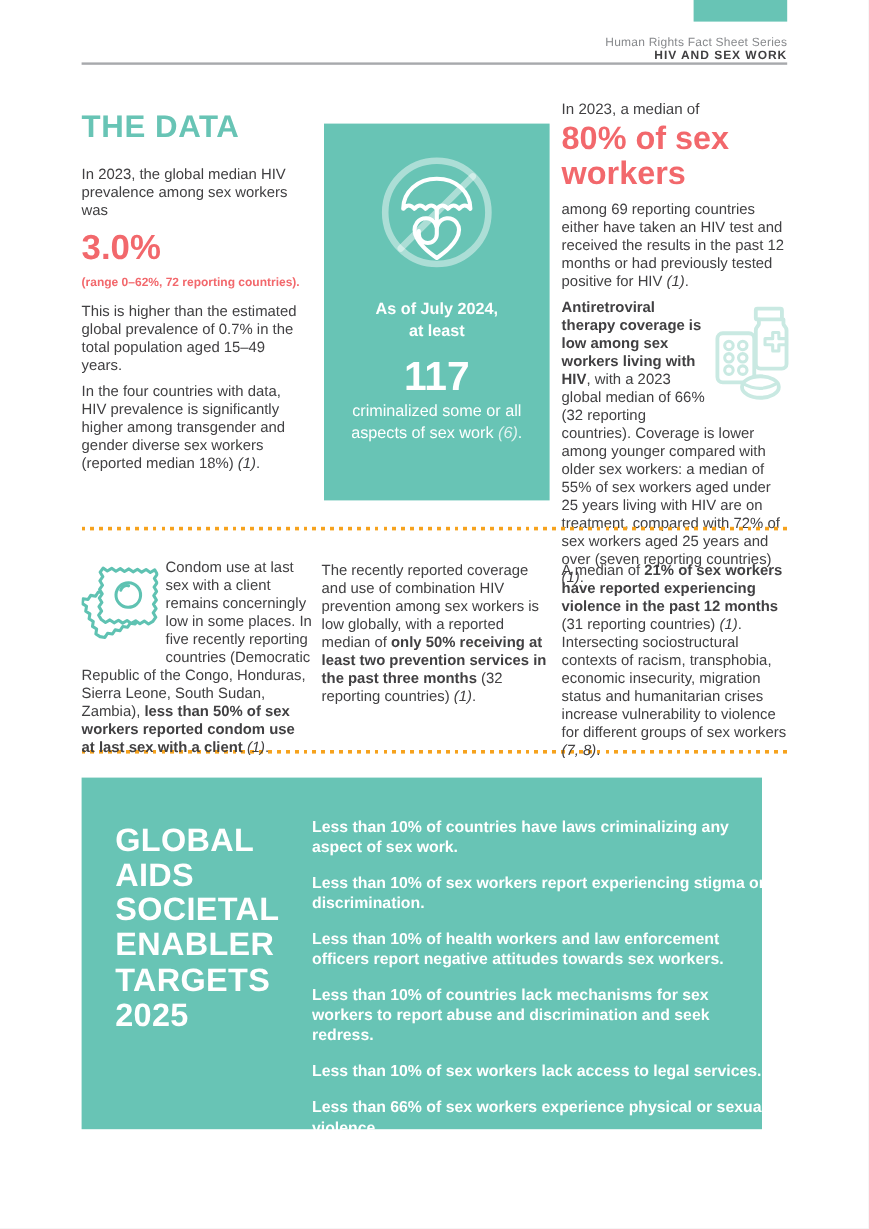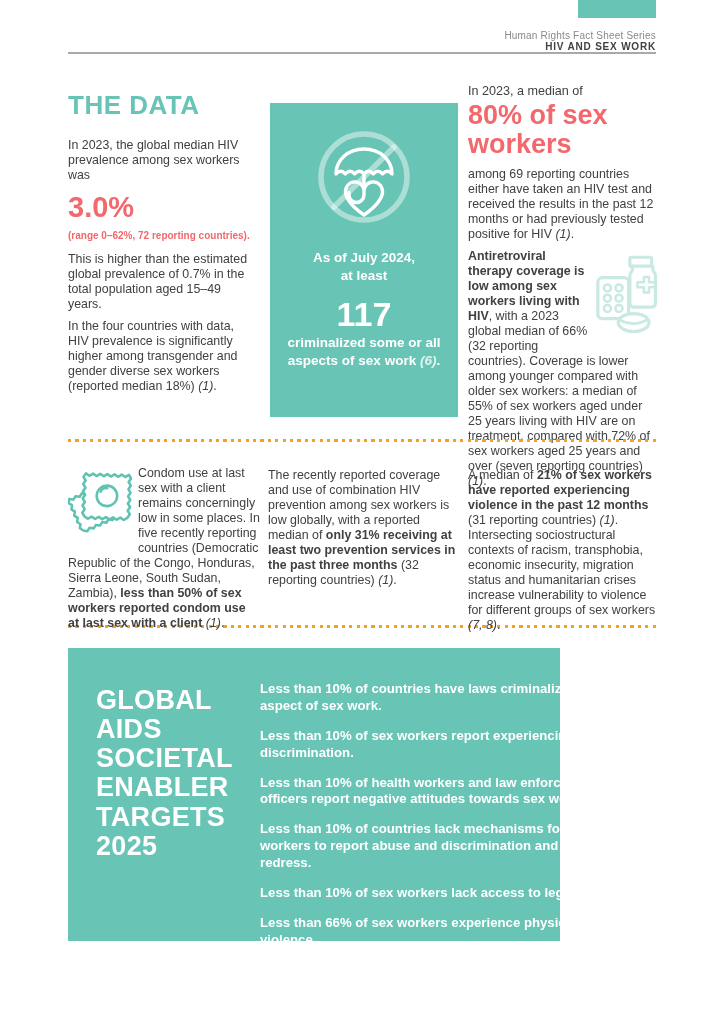--- a/index.html
+++ b/index.html
@@ -39,42 +39,42 @@
   .stat-big{font-size:29px;font-weight:bold;color:var(--coral);margin:3px 0 4px 0;}
   .stat-range{font-size:10px;font-weight:bold;color:var(--coral);line-height:1.25;margin-bottom:10px;}
 
   
   .feature-box{left:270px;top:103px;width:188px;height:314px;background:var(--teal);
     display:flex;flex-direction:column;align-items:center;text-align:center;color:#ffffff;padding:22px 14px 0 14px;}
   .feature-icon{width:100px;height:100px;}
   .feature-line1{font-size:13.5px;font-weight:bold;line-height:1.35;margin-top:24px;}
   .feature-number{font-size:34px;font-weight:bold;line-height:1.0;margin-top:12px;}
   .feature-unit{font-size:27px;font-weight:bold;line-height:1.05;margin-top:2px;}
-  .feature-caption{font-size:13.5px;font-weight:bold;line-height:1.3;margin-top:3px;}
+  .feature-caption{font-size:13.5px;font-weight:normal;line-height:1.3;margin-top:3px;}
 
   
   .col-right{left:468px;top:84px;width:190px;}
   .rc-intro{font-size:12.6px;margin-bottom:2px;}
   .rc-stat{font-size:27px;font-weight:bold;color:var(--coral);line-height:1.07;margin-bottom:8px;}
   .med-icon{float:right;width:64px;height:88px;margin:2px 0 2px 4px;}
 
   
   .dotted{left:68px;width:588px;height:3.2px;
     background-image:repeating-linear-gradient(90deg,var(--orange) 0 3.2px,transparent 3.2px 7.4px);}
   .dot1{top:439px;}
   .dot2{top:625px;}
 
   
   .mid-col1{left:68px;top:466px;width:192px;}
   .mid-col2{left:268px;top:468px;width:190px;}
   .mid-col3{left:468px;top:468px;width:190px;}
   .condom-icon{float:left;width:64px;height:76px;margin:2px 6px 2px 0;}
 
   
-  .targets-box{left:68px;top:648px;width:492px;height:293px;background:var(--teal);color:#ffffff;}
+  .targets-box{left:68px;top:648px;width:567px;height:293px;background:var(--teal);color:#ffffff;}
   .targets-title{position:absolute;left:28px;top:38px;font-size:27px;font-weight:bold;line-height:1.08;letter-spacing:.3px;}
   .targets-list{position:absolute;left:192px;top:33px;width:384px;}
   .target-item{font-size:13.2px;font-weight:bold;line-height:1.28;margin-bottom:13px;}
 </style>
 </head>
 <body>
 
 <div class="page">
 
   <div class="abs corner-tab"></div>
@@ -159,21 +159,21 @@
                    l-3.6 -5.6 3.6 -5.6 -3.6 -5.6 3.6 -5.6 -3.6 -5.6 3.6 -5.6 -3.6 -5.6 3.6 -5.6 -3.6 -5.6 3.6 -5.6 -3.6 -5.6 3.6 -5.6 Z"></path>
           <circle cx="34" cy="34" r="16"></circle>
           <path d="M24 28 a8 8 0 0 1 10 -6"></path>
         </g>
       </g>
     </svg>
     <span><span>Condom use at last sex with a client remains concerningly low in some places. In five recently reporting countries (Democratic Republic of the Congo, Honduras, Sierra Leone, South Sudan, Zambia), </span><span class="run-bold">less than 50% of sex workers reported condom use at last sex with a client</span><span> </span><span class="run-italic">(1)</span><span>.</span></span>
   </div>
 
   <div class="abs mid-col2 body-text">
-    <p><span>The recently reported coverage and use of combination HIV prevention among sex workers is low globally, with a reported median of </span><span class="run-bold">only 31% receiving at least two prevention services in the past three months</span><span> (32 reporting countries) </span><span class="run-italic">(1)</span><span>.</span></p>
+    <p><span>The recently reported coverage and use of combination HIV prevention among sex workers is low globally, with a reported median of </span><span class="run-bold">only 50% receiving at least two prevention services in the past three months</span><span> (32 reporting countries) </span><span class="run-italic">(1)</span><span>.</span></p>
   </div>
 
   <div class="abs mid-col3 body-text">
     <p><span>A median of </span><span class="run-bold">21% of sex workers have reported experiencing violence in the past 12 months</span><span> (31 reporting countries) </span><span class="run-italic">(1)</span><span>. Intersecting sociostructural contexts of racism, transphobia, economic insecurity, migration status and humanitarian crises increase vulnerability to violence for different groups of sex workers </span><span class="run-italic">(7, 8)</span><span>.</span></p>
   </div>
 
   <div class="abs targets-box">
     <div class="targets-title">
       <div>GLOBAL</div>
       <div>AIDS</div>

